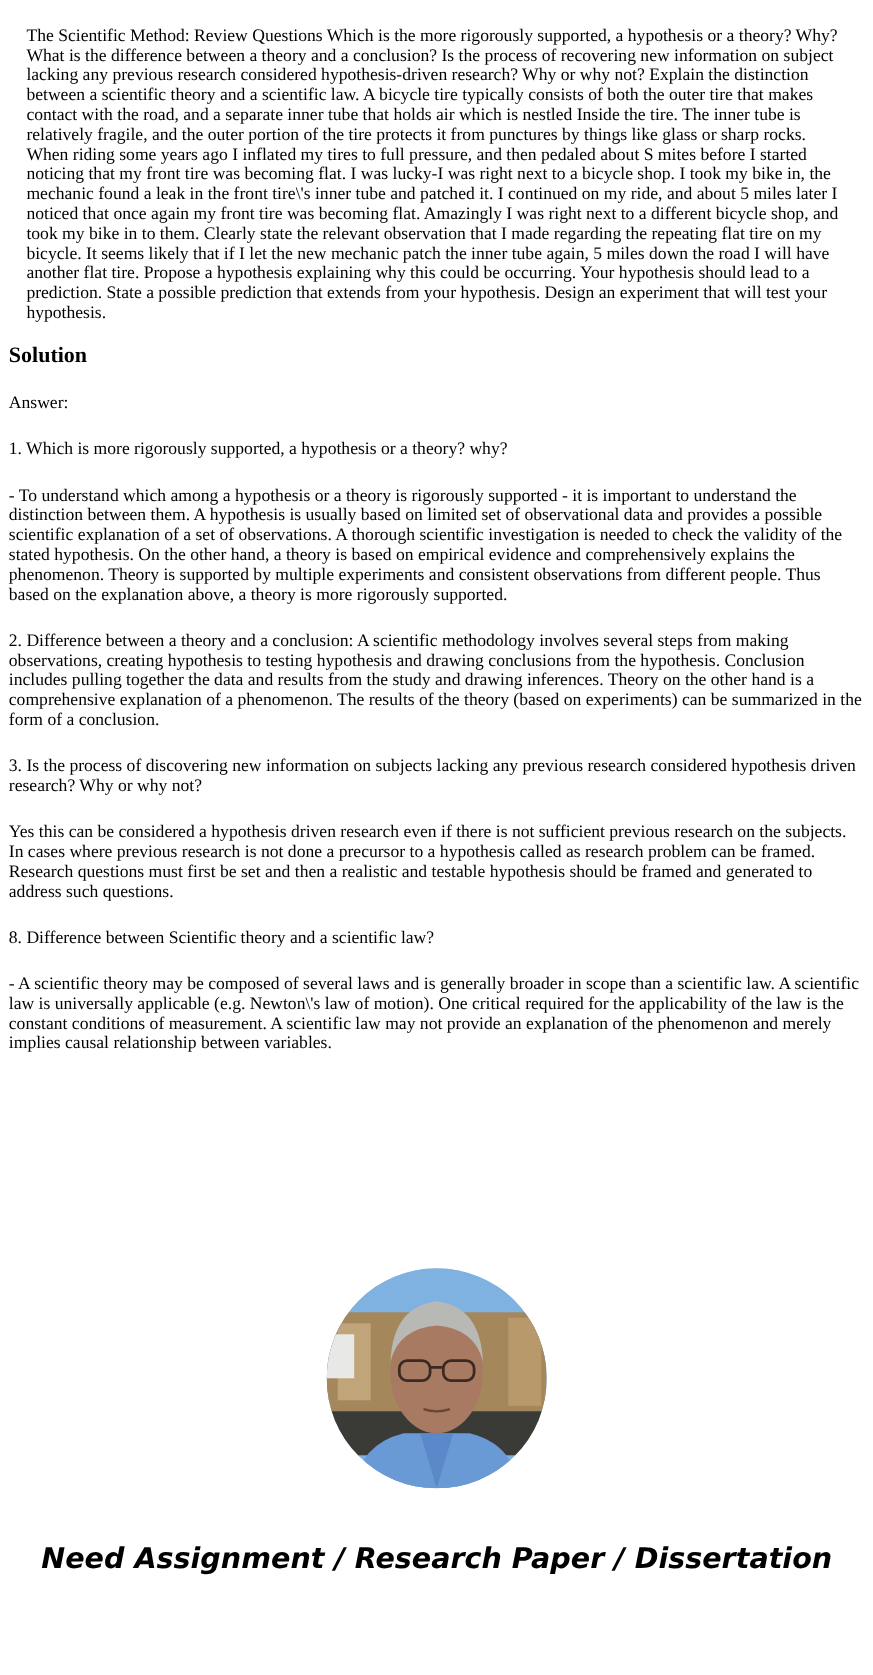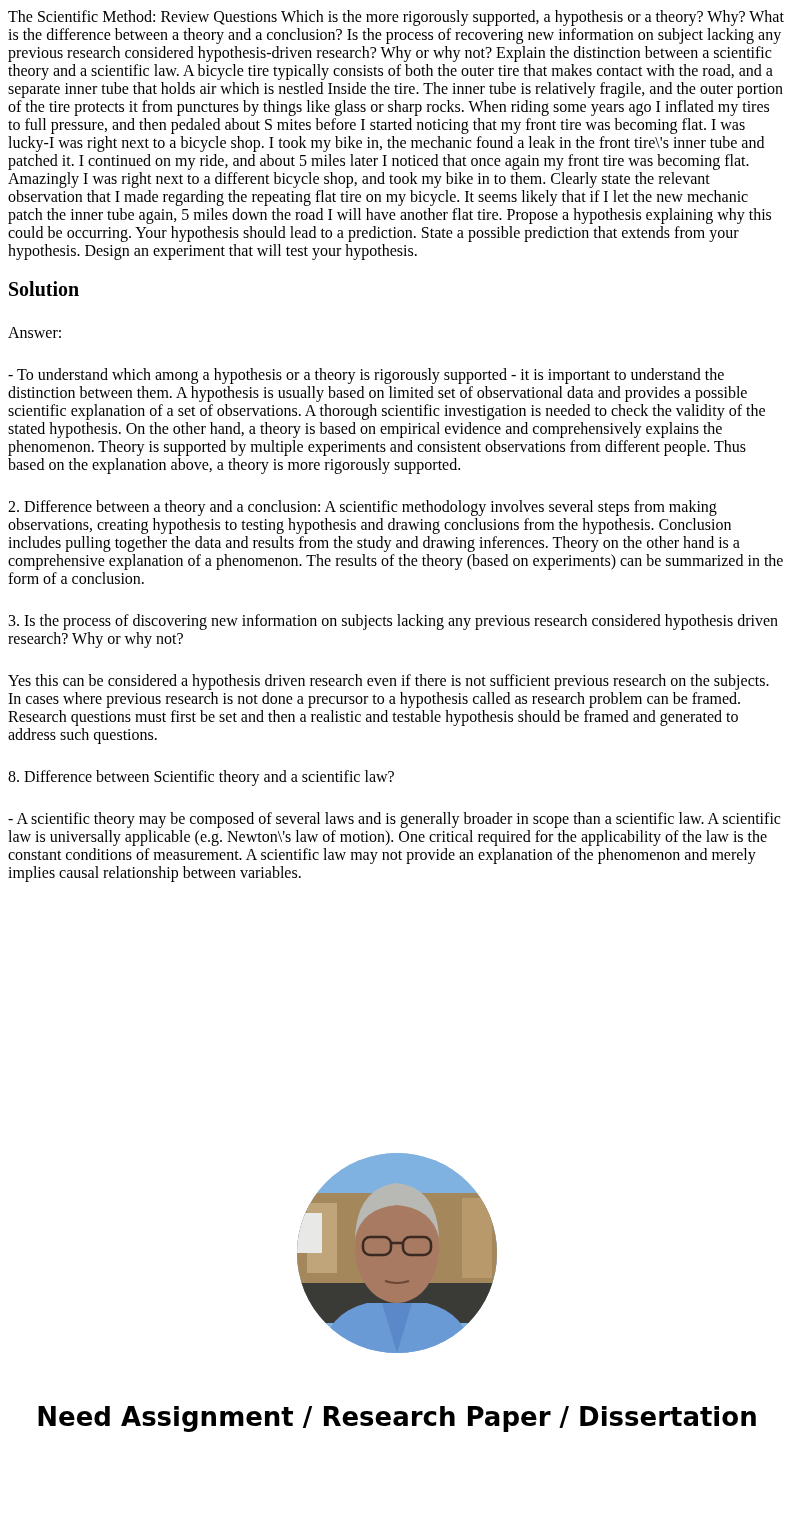--- a/index.html
+++ b/index.html
@@ -7,21 +7,21 @@
     width: 794px;
     height: 1523px;
     position: relative;
     font-family: "Liberation Serif", serif;
     font-size: 16px;
     line-height: 18px;
     color: #000000;
     overflow: hidden;
   }
   .content { position: absolute; left: 8px; top: 8px; width: 778px; }
-  .question { margin: 0; }
+  .question { margin: 16px; }
   h3.solution-heading {
     font-family: "Liberation Serif", serif;
     font-size: 20px;
     font-weight: bold;
     margin: 18px 0 0 0;
     line-height: 22px;
   }
   .answer p { margin: 24px 0 0 0; }
   .avatar {
     position: absolute;
@@ -38,32 +38,33 @@
     left: 0;
     top: 1402px;
     width: 794px;
     text-align: center;
     font-family: "DejaVu Sans", sans-serif;
     font-weight: bold;
     font-size: 26px;
     line-height: 30px;
     color: #000;
   }
-  .cta div { margin: 0; }
+  .cta div { margin: 0; font-style: italic; }
 </style>
 </head>
 <body>
 
 <div class="content">
   <div class="question">The Scientific Method: Review Questions Which is the more rigorously supported, a hypothesis or a theory? Why? What is the difference between a theory and a conclusion? Is the process of recovering new information on subject lacking any previous research considered hypothesis-driven research? Why or why not? Explain the distinction between a scientific theory and a scientific law. A bicycle tire typically consists of both the outer tire that makes contact with the road, and a separate inner tube that holds air which is nestled Inside the tire. The inner tube is relatively fragile, and the outer portion of the tire protects it from punctures by things like glass or sharp rocks. When riding some years ago I inflated my tires to full pressure, and then pedaled about S mites before I started noticing that my front tire was becoming flat. I was lucky-I was right next to a bicycle shop. I took my bike in, the mechanic found a leak in the front tire\'s inner tube and patched it. I continued on my ride, and about 5 miles later I noticed that once again my front tire was becoming flat. Amazingly I was right next to a different bicycle shop, and took my bike in to them. Clearly state the relevant observation that I made regarding the repeating flat tire on my bicycle. It seems likely that if I let the new mechanic patch the inner tube again, 5 miles down the road I will have another flat tire. Propose a hypothesis explaining why this could be occurring. Your hypothesis should lead to a prediction. State a possible prediction that extends from your hypothesis. Design an experiment that will test your hypothesis.</div>
 
   <h3 class="solution-heading">Solution</h3>
 
   <div class="answer">
     <p>Answer:</p>
+    <p>1. Which is more rigorously supported, a hypothesis or a theory? why?</p>
     <p>- To understand which among a hypothesis or a theory is rigorously supported - it is important to understand the distinction between them. A hypothesis is usually based on limited set of observational data and provides a possible scientific explanation of a set of observations. A thorough scientific investigation is needed to check the validity of the stated hypothesis. On the other hand, a theory is based on empirical evidence and comprehensively explains the phenomenon. Theory is supported by multiple experiments and consistent observations from different people. Thus based on the explanation above, a theory is more rigorously supported.</p>
     <p>2. Difference between a theory and a conclusion: A scientific methodology involves several steps from making observations, creating hypothesis to testing hypothesis and drawing conclusions from the hypothesis. Conclusion includes pulling together the data and results from the study and drawing inferences. Theory on the other hand is a comprehensive explanation of a phenomenon. The results of the theory (based on experiments) can be summarized in the form of a conclusion.</p>
     <p>3. Is the process of discovering new information on subjects lacking any previous research considered hypothesis driven research? Why or why not?</p>
     <p>Yes this can be considered a hypothesis driven research even if there is not sufficient previous research on the subjects. In cases where previous research is not done a precursor to a hypothesis called as research problem can be framed. Research questions must first be set and then a realistic and testable hypothesis should be framed and generated to address such questions.</p>
     <p>8. Difference between Scientific theory and a scientific law?</p>
     <p>- A scientific theory may be composed of several laws and is generally broader in scope than a scientific law. A scientific law is universally applicable (e.g. Newton\'s law of motion). One critical required for the applicability of the law is the constant conditions of measurement. A scientific law may not provide an explanation of the phenomenon and merely implies causal relationship between variables.</p>
   </div>
 </div>
 
 <div class="avatar">

